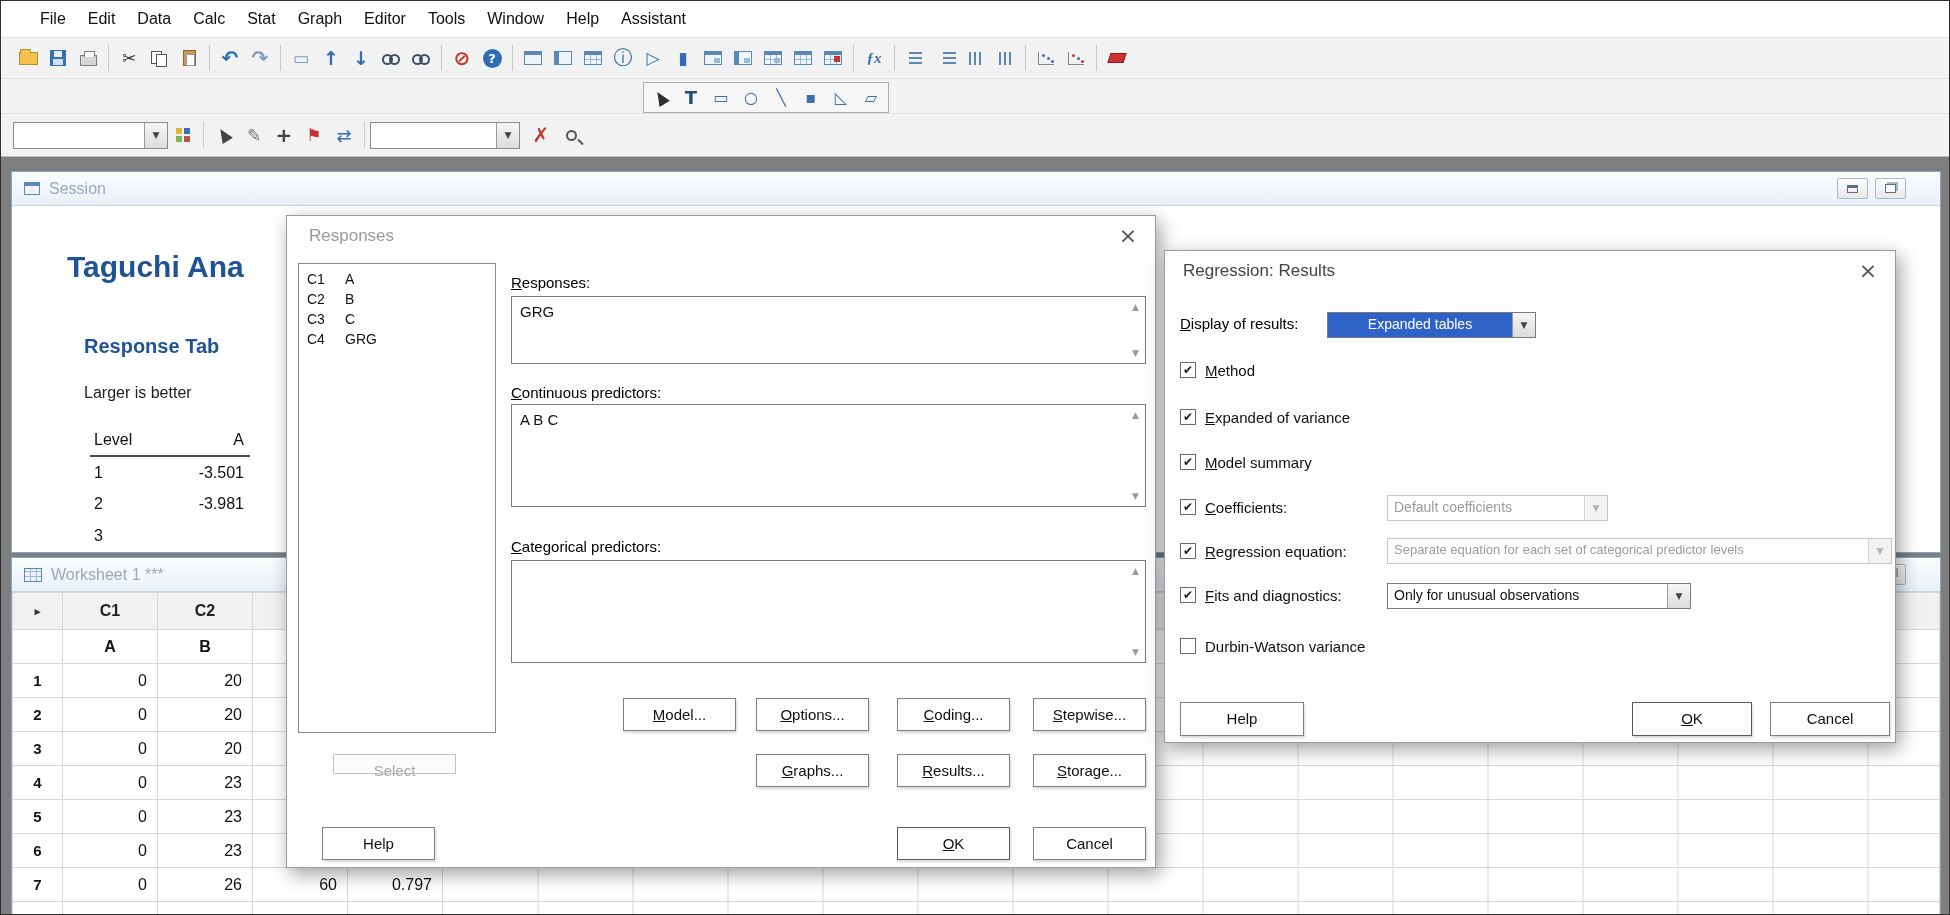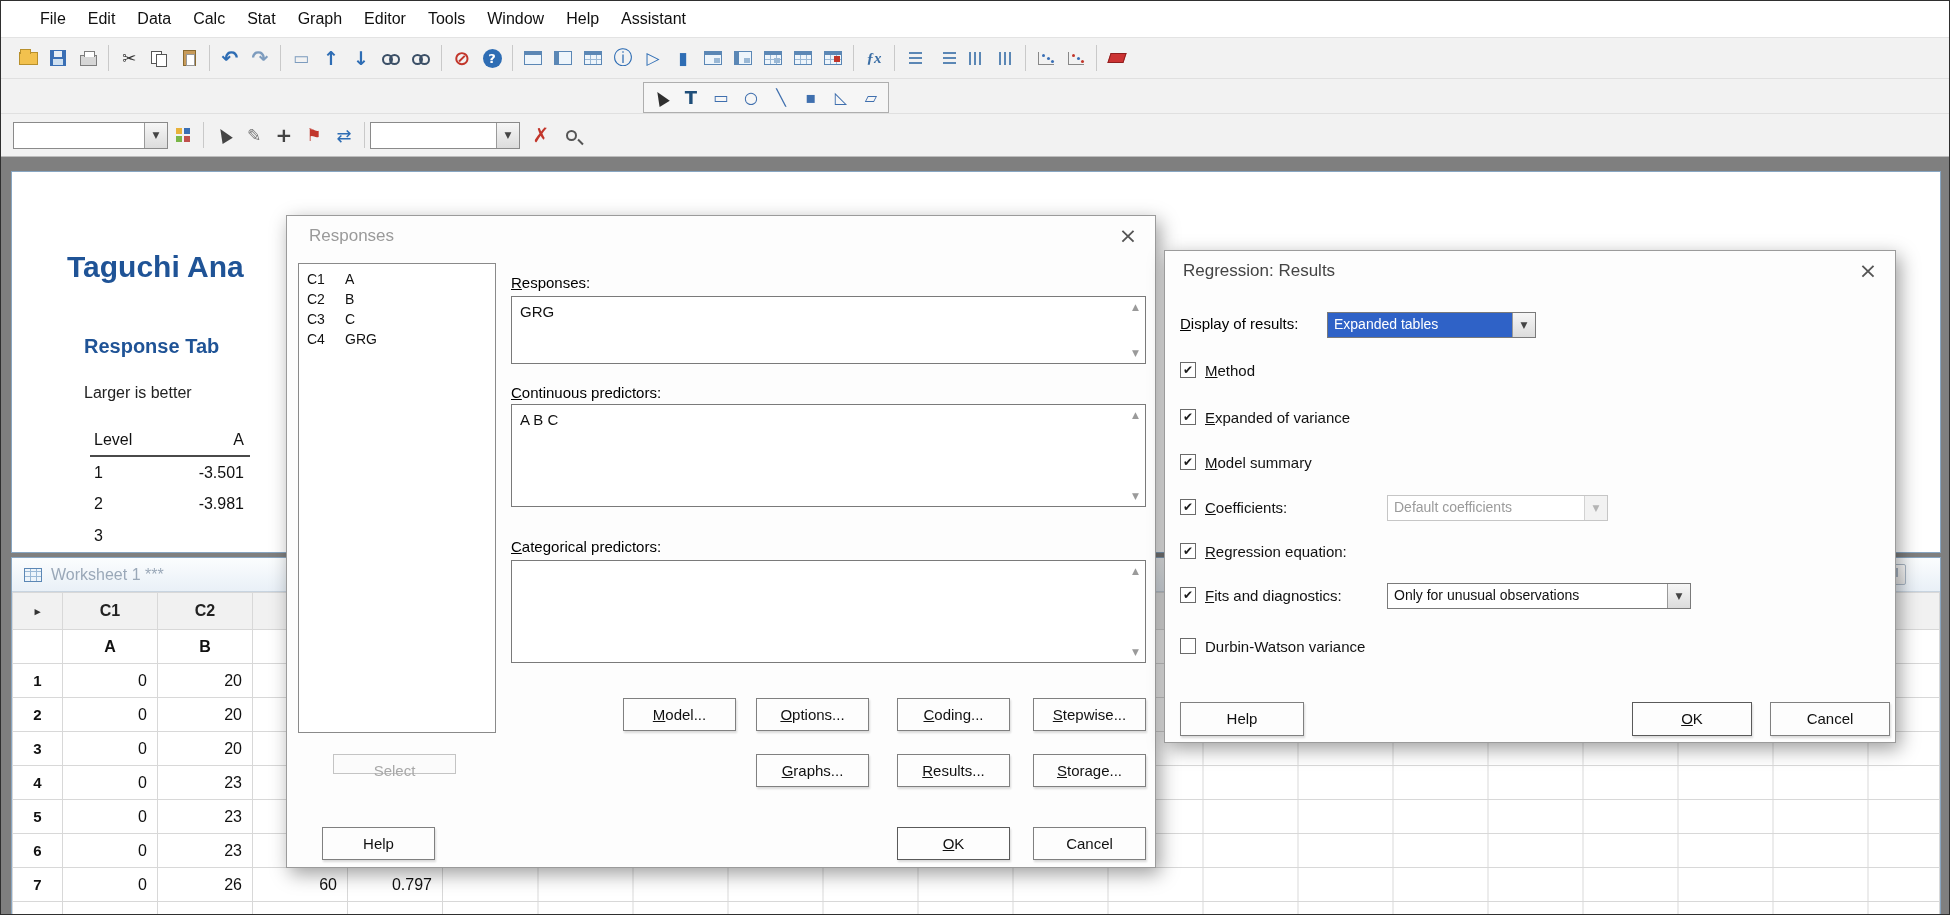--- a/index.html
+++ b/index.html
@@ -125,21 +125,21 @@
   .tbox { position:absolute; border:1px solid #7a7a7a; background:#fff; font-size:15px; padding:6px 26px 6px 8px; }
   .sarr { position:absolute; right:3px; width:13px; height:12px; display:flex; align-items:center; justify-content:center;
     color:#9a9a9a; font-size:9px; font-family:"DejaVu Sans", sans-serif; }
   .sarr.up { top:4px; } .sarr.up::after { content:"▲"; }
   .sarr.dn { bottom:4px; } .sarr.dn::after { content:"▼"; }
   .btn { position:absolute; display:inline-block; text-align:center; background:#fdfdfd;
     border:1px solid #808080; font-size:15px; box-shadow:1px 2px 2px rgba(0,0,0,.14); }
   .btn.disabled { color:#a8a8a8; border-color:#c4c4c4; box-shadow:none; background:#fbfbfb; }
   .combo { position:absolute; border:1px solid #7a7a7a; background:#fff; display:flex; height:26px; }
   .cfield { flex:1; padding:3px 6px; font-size:14px; white-space:nowrap; overflow:hidden; }
-  .cfield.sel { background:#2f62c7; color:#fff; }
+  .cfield.sel { background:#2f62c7; color:#fff;text-align:center; }
   .combo.disabled { border-color:#c6c6c6; }
   .combo.disabled .cfield { color:#9b9b9b; }
   .combo.disabled .cbtn { background:#f2f2f2; border-left-color:#d2d2d2; }
   .combo.disabled .cbtn::after { color:#b4b4b4; }
   .combo.small .cfield { font-size:13px; }
   .res-row { position:absolute; left:15px; height:20px; display:flex; align-items:center; gap:9px; }
   .cb { width:16px; height:16px; border:1px solid #6a6a6a; background:#fff; display:flex;
     align-items:center; justify-content:center; flex:none; }
   .cbm { font-size:12px; color:#1a1a1a; line-height:1; font-family:"DejaVu Sans", sans-serif; }
   .clabel { font-size:15px; display:inline-block; }
@@ -293,20 +293,32 @@
       <span class="cfill"></span>
       <span class="cbtn"></span>
     </div>
     <span class="tbtn red bold" style="font-size:20px;margin-left:6px">✗</span>
     <span class="tbtn">
         <span class="ico-mag"></span>
       </span>
   </div>
 
   <div class="win" style="left:10px;top:170px;width:1930px;height:382px;z-index:1">
+    <div class="win-titlebar">
+      <span class="ses-ico"></span>
+      <span class="win-title">Session</span>
+      <span class="win-btns">
+        <span class="wbtn">
+            <span class="min-glyph"></span>
+          </span>
+        <span class="wbtn">
+            <span class="max-glyph"></span>
+          </span>
+      </span>
+    </div>
     <div style="position:absolute;top:34px;left:0;right:0;bottom:0;overflow:hidden">
       <div class="ses-heading">Taguchi Ana</div>
       <div class="ses-sub">Response Tab</div>
       <div class="ses-note">Larger is better</div>
       <table class="stable">
         <tbody>
             <tr class="head">
           <td>Level</td>
           <td class="r">A</td>
         </tr>
@@ -531,20 +543,24 @@
     <div class="combo disabled" style="left:222px;top:244px;width:221px">
       <span class="cfield">Default coefficients</span>
       <span class="cbtn"></span>
     </div>
     <div class="res-row" style="top:290px">
       <span class="cb">
           <span class="cbm">✔</span>
         </span>
       <span class="clabel mn">Regression equation:</span>
     </div>
+    <div class="combo disabled small" style="left:222px;top:287px;width:505px">
+      <span class="cfield">Separate equation for each set of categorical predictor levels</span>
+      <span class="cbtn"></span>
+    </div>
     <div class="res-row" style="top:334px">
       <span class="cb">
           <span class="cbm">✔</span>
         </span>
       <span class="clabel mn">Fits and diagnostics:</span>
     </div>
     <div class="combo" style="left:222px;top:332px;width:304px">
       <span class="cfield">Only for unusual observations</span>
       <span class="cbtn"></span>
     </div>

